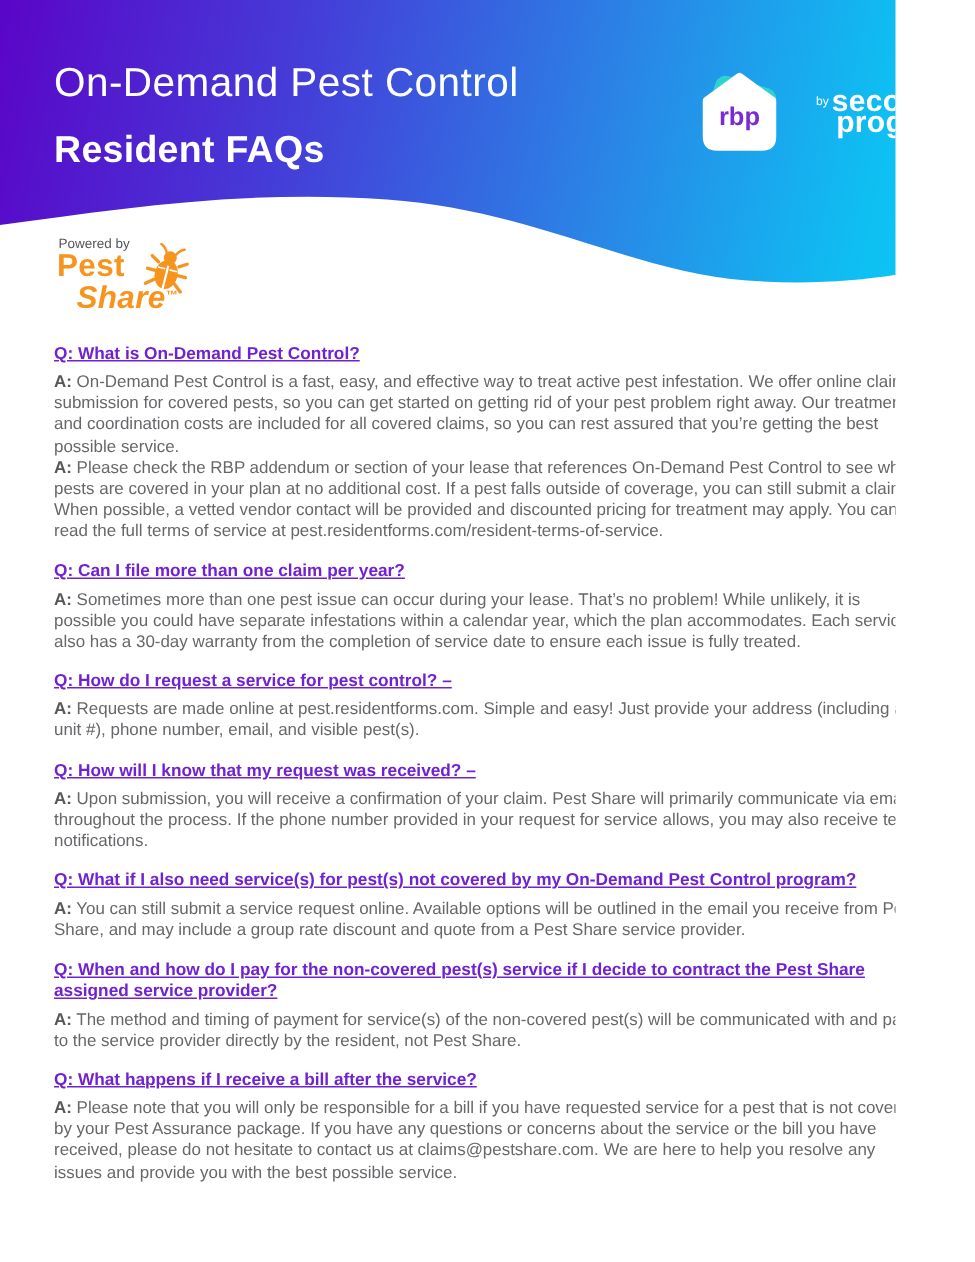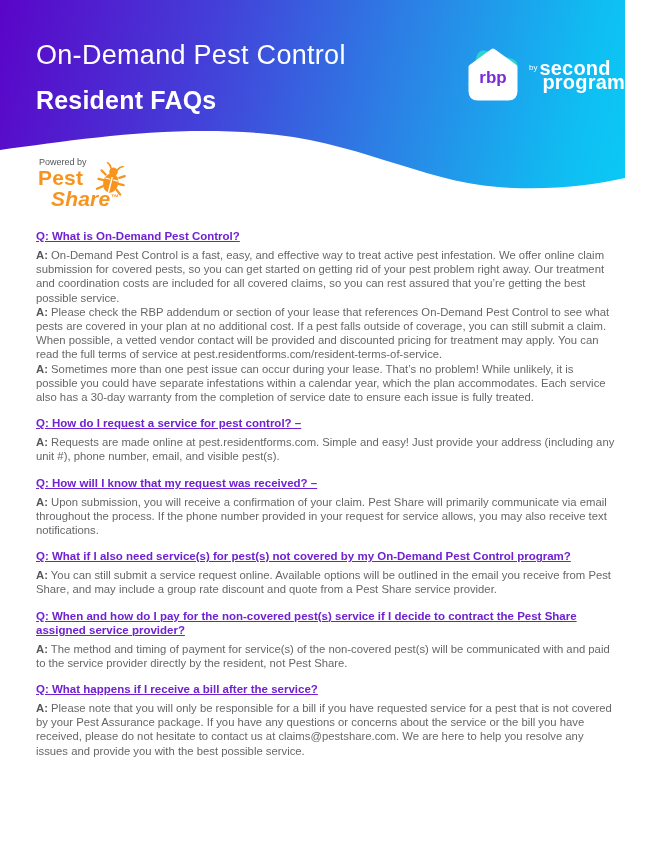--- a/index.html
+++ b/index.html
@@ -1,25 +1,25 @@
 <!DOCTYPE html>
 <html style="--purple: #7122D0; --gray: #67676b; --orange: #F7941E; --rbp-purple: #7B2BD5; --teal: #2BD5CE; --gradient-start: #5A06C8; --gradient-mid: #2A85E6; --gradient-end: #09CDF8;"><head>
 <meta charset="utf-8">
 <style>
   html,body { margin:0; padding:0; background:#ffffff; }
   body { font-family:"Liberation Sans", sans-serif; }
-  .page { position:relative; width:597px; height:841px; background:#fff; overflow:hidden;padding-left:28px; }
+  .page { position:relative; width:597px; height:841px; background:#fff; overflow:hidden; }
 
   
   .header-wave { position:absolute; top:0; left:0; width:650px; height:240px; display:block; }
   .titles { position:absolute; top:40px; left:36px; color:#fff; }
   .title1 { font-size:27px; font-weight:500; letter-spacing:.3px; }
   .title2 { font-size:25px; font-weight:700; margin-top:15px; letter-spacing:.2px; }
 
-  .brand-area { position:absolute; top:46px; left:466px; display:flex; align-items:center; gap:9px; }
+  .brand-area { position:absolute; top:46px; left:466px; display:flex; align-items:center; gap:24px; }
   .rbp-badge svg { display:block; }
   .sn-wrap { display:flex; align-items:flex-start; color:#fff; margin-top:2px; }
   .sn-by { font-size:8px; font-weight:400; margin:1px 2px 0 0; }
   .sn-stack { font-size:20px; font-weight:700; line-height:13.5px; letter-spacing:.2px; }
   .sn-l2 { display:block; margin-left:3px; }
 
   
   .powered { position:absolute; top:157px; left:38px; width:120px; }
   .pb-label { font-size:9px; color:#55565a; font-weight:500; margin:0 0 1px 1px; }
   .ps-word { font-size:21px; font-weight:800; color:var(--orange,#F7941E); line-height:19px; letter-spacing:.2px; }
@@ -97,20 +97,21 @@
         <line x1="-6.5" y1="-2.5" x2="-1.5" y2="-2.5" stroke="#ffffff" stroke-width="1.1"></line>
         <line x1="1.5" y1="-2.5" x2="6.5" y2="-2.5" stroke="#ffffff" stroke-width="1.1"></line>
       </g>
     </svg>
   </div>
 
   <main class="content">
       <h3 class="faq-q">Q: What is On-Demand Pest Control?</h3>
       <p class="faq-a"><strong>A:</strong> On-Demand Pest Control is a fast, easy, and effective way to treat active pest infestation. We offer online claim submission for covered pests, so you can get started on getting rid of your pest problem right away. Our treatment and coordination costs are included for all covered claims, so you can rest assured that you’re getting the best possible service.</p>
       <p class="faq-a"><strong>A:</strong> Please check the RBP addendum or section of your lease that references On-Demand Pest Control to see what pests are covered in your plan at no additional cost. If a pest falls outside of coverage, you can still submit a claim. When possible, a vetted vendor contact will be provided and discounted pricing for treatment may apply. You can read the full terms of service at pest.residentforms.com/resident-terms-of-service.</p>
+      <h3 class="faq-q">Q: Can I file more than one claim per year?</h3>
       <p class="faq-a"><strong>A:</strong> Sometimes more than one pest issue can occur during your lease. That’s no problem! While unlikely, it is possible you could have separate infestations within a calendar year, which the plan accommodates. Each service also has a 30-day warranty from the completion of service date to ensure each issue is fully treated.</p>
       <h3 class="faq-q">Q: How do I request a service for pest control? –</h3>
       <p class="faq-a"><strong>A:</strong> Requests are made online at pest.residentforms.com. Simple and easy! Just provide your address (including any unit #), phone number, email, and visible pest(s).</p>
       <h3 class="faq-q">Q: How will I know that my request was received? –</h3>
       <p class="faq-a"><strong>A:</strong> Upon submission, you will receive a confirmation of your claim. Pest Share will primarily communicate via email throughout the process. If the phone number provided in your request for service allows, you may also receive text notifications.</p>
       <h3 class="faq-q">Q: What if I also need service(s) for pest(s) not covered by my On-Demand Pest Control program?</h3>
       <p class="faq-a"><strong>A:</strong> You can still submit a service request online. Available options will be outlined in the email you receive from Pest Share, and may include a group rate discount and quote from a Pest Share service provider.</p>
       <h3 class="faq-q">Q: When and how do I pay for the non-covered pest(s) service if I decide to contract the Pest Share assigned service provider?</h3>
       <p class="faq-a"><strong>A:</strong> The method and timing of payment for service(s) of the non-covered pest(s) will be communicated with and paid to the service provider directly by the resident, not Pest Share.</p>
       <h3 class="faq-q">Q: What happens if I receive a bill after the service?</h3>

